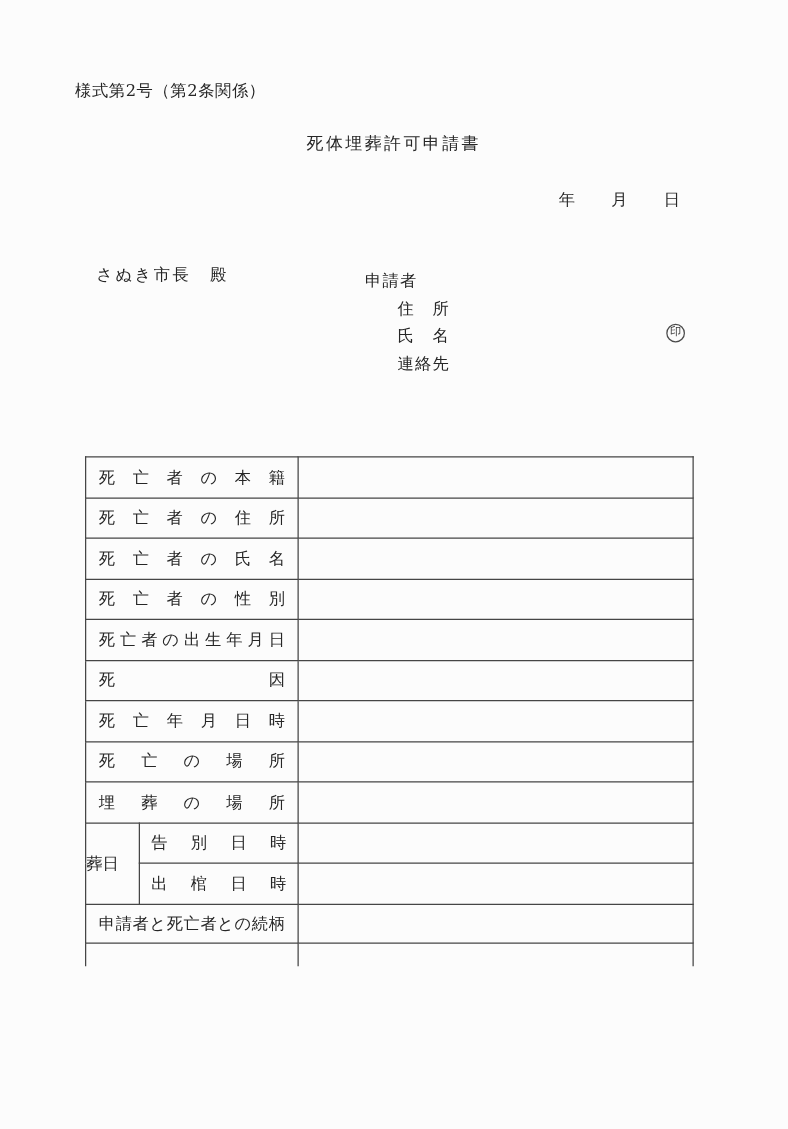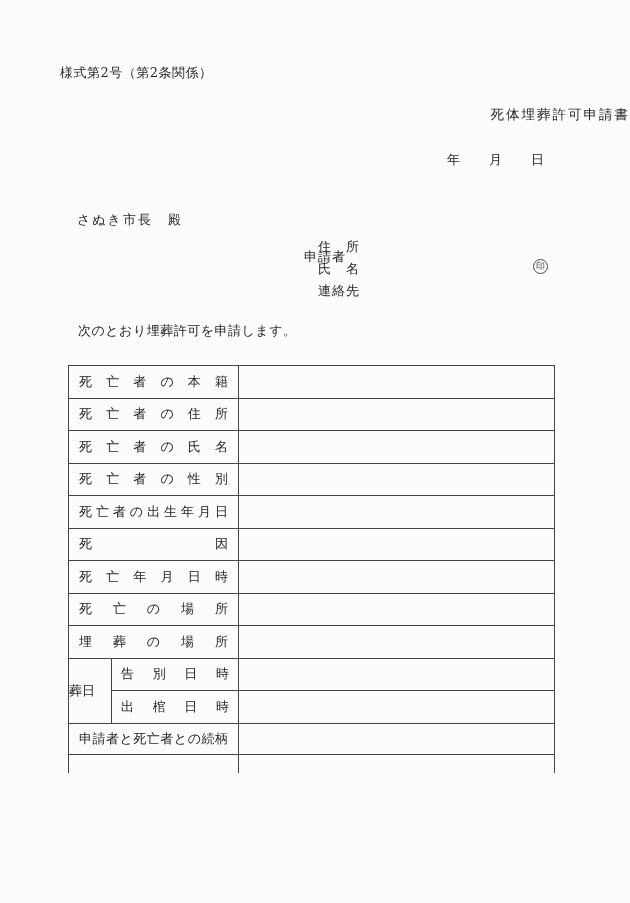--- a/index.html
+++ b/index.html
@@ -16,30 +16,30 @@
     background: #fcfcfc;
     font-size: 13px;
     overflow: hidden;
     padding-left: 35px;
   }
   .abs { position: absolute; }
 
   .form-number { left: 60px; top: 64px; letter-spacing: 0.5px; }
   .form-title {
     left: 0; right: 0; top: 106px;
-    text-align: right;
+    text-align: center;
     letter-spacing: 2px;
     font-size: 13.5px;
   }
   .date-line {
     left: 447px; top: 151px; width: 97px;
     display: flex; justify-content: space-between;
   }
   .addressee { left: 77px; top: 194px; letter-spacing: 2px; margin-top: 17px; }
-  .applicant-label { left: 304px; top: 216px; letter-spacing: 1px; margin-top: 32px; }
+  .applicant-label { left: 292px; top: 216px; letter-spacing: 1px; }
 
   .field-label {
     left: 318px; width: 41px;
     display: flex; justify-content: space-between;
   }
   .fl-1 { top: 238px; }
   .fl-2 { top: 260px; }
   .fl-3 { top: 282px; }
 
   .seal {
@@ -110,21 +110,20 @@
       <span>名</span>
     </div>
   <div class="abs field-label fl-3">
       <span>連</span>
       <span>絡</span>
       <span>先</span>
     </div>
 
   <div class="abs seal">印</div>
 
-  <div class="abs declaration">次のとおり埋葬許可を申請します。</div>
 
   <table class="form-table">
     <colgroup>
       <col style="width:43px">
         <col style="width:127px">
         <col style="width:316px">
     </colgroup>
     <tbody>
         <tr class="r">
       <td colspan="2">

